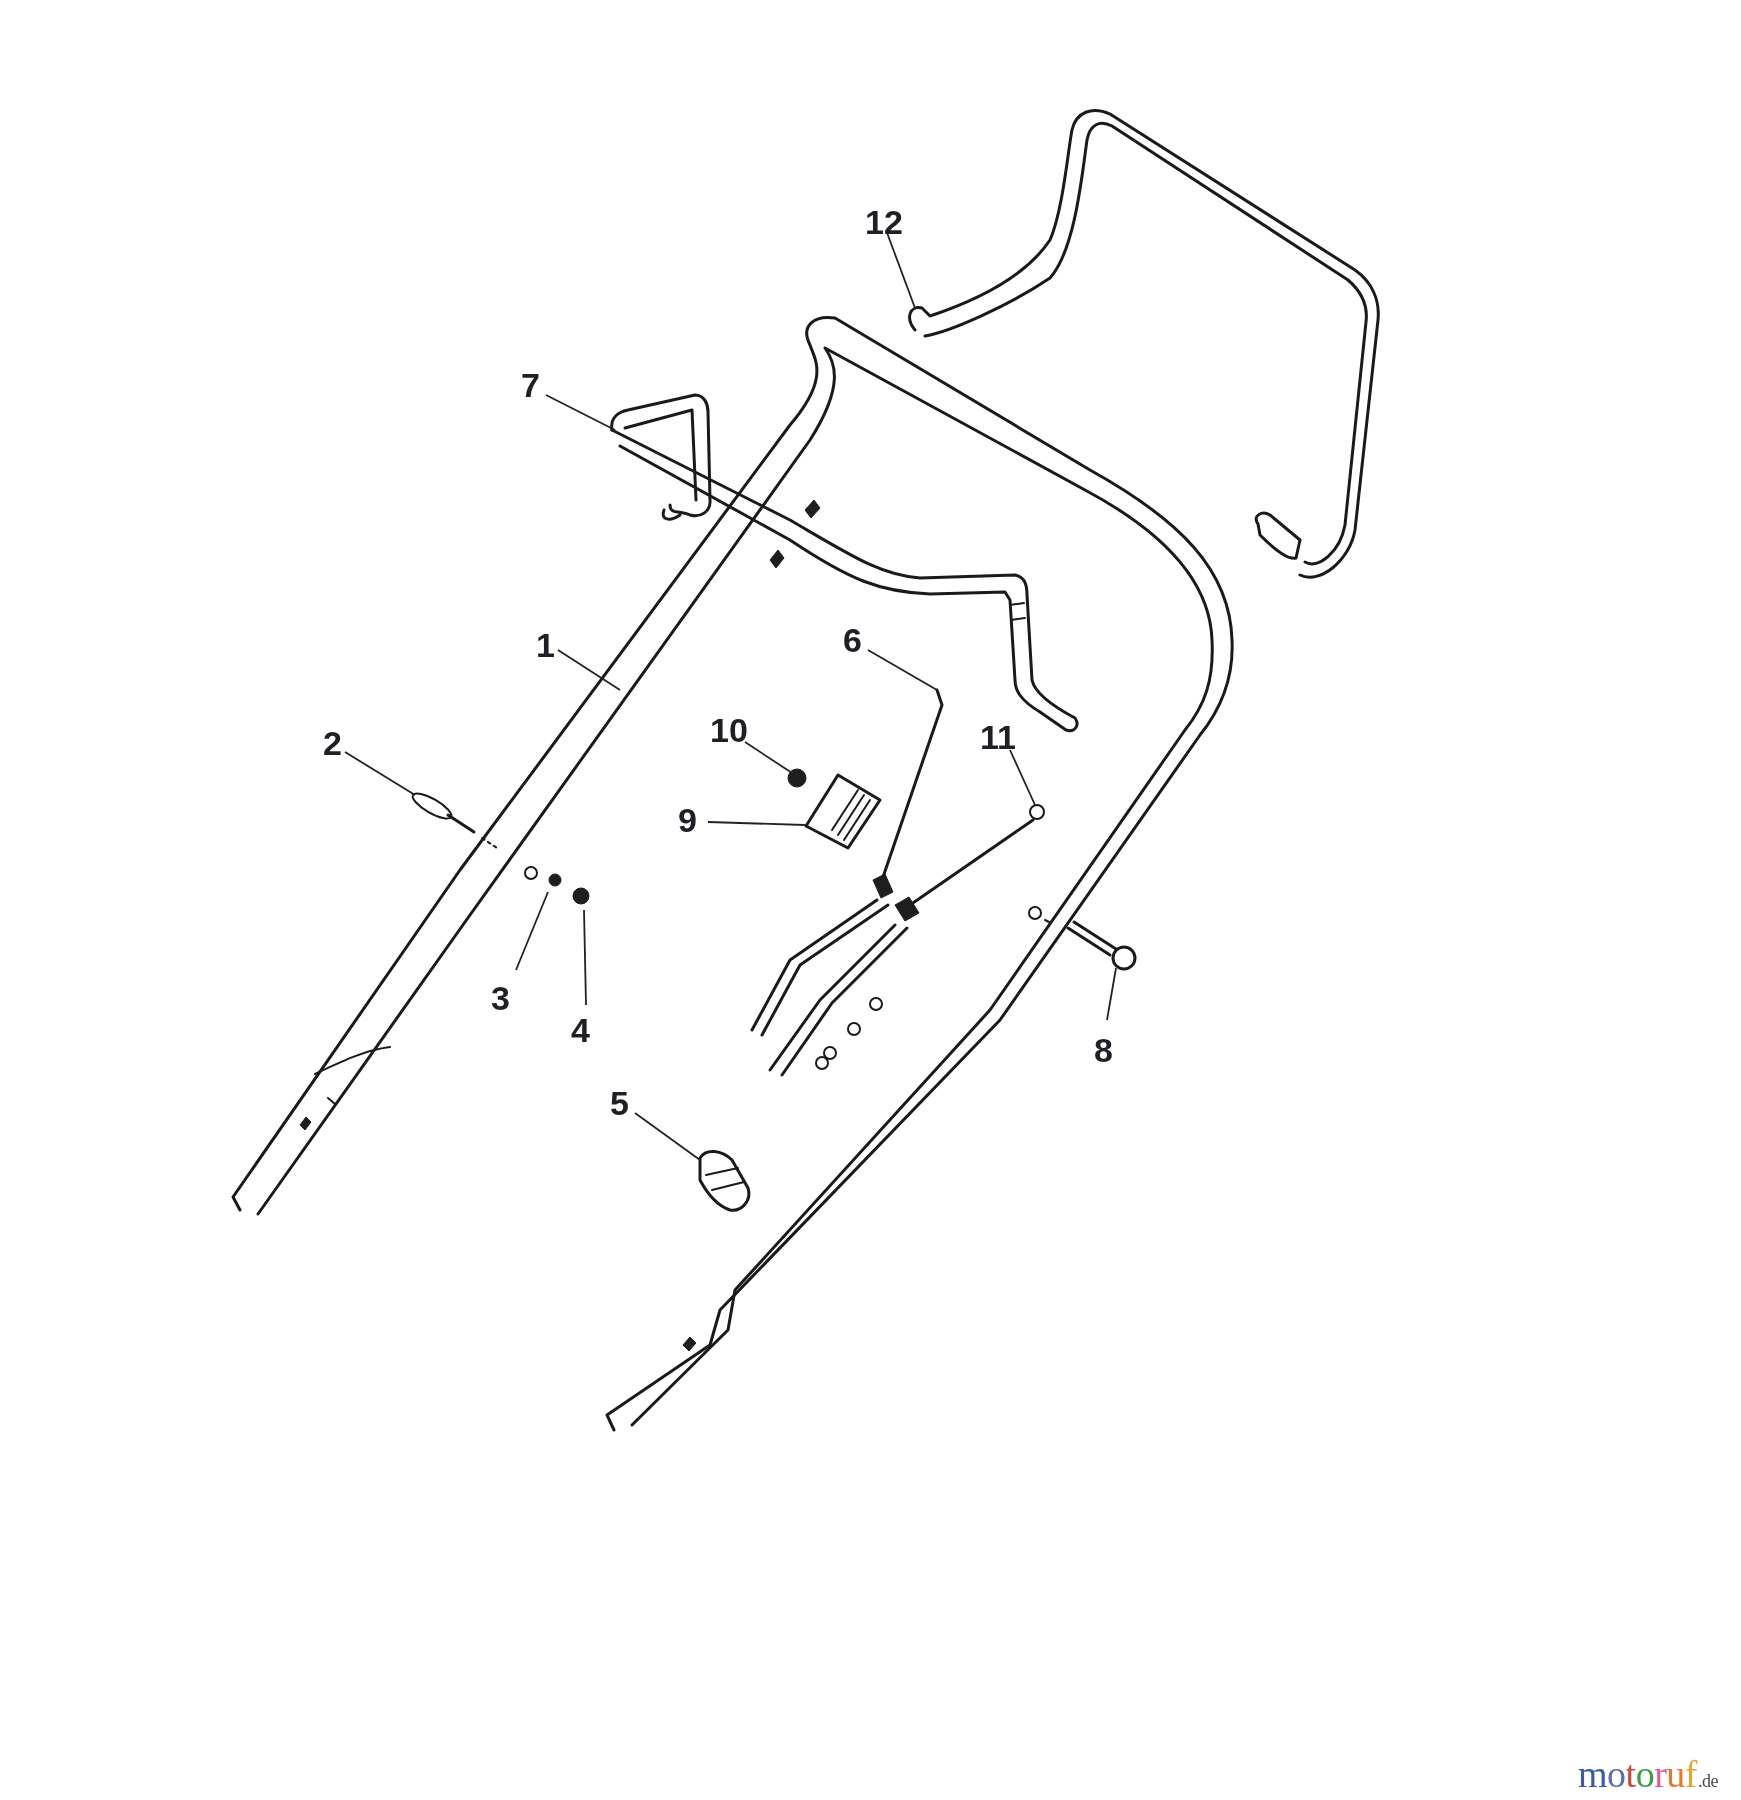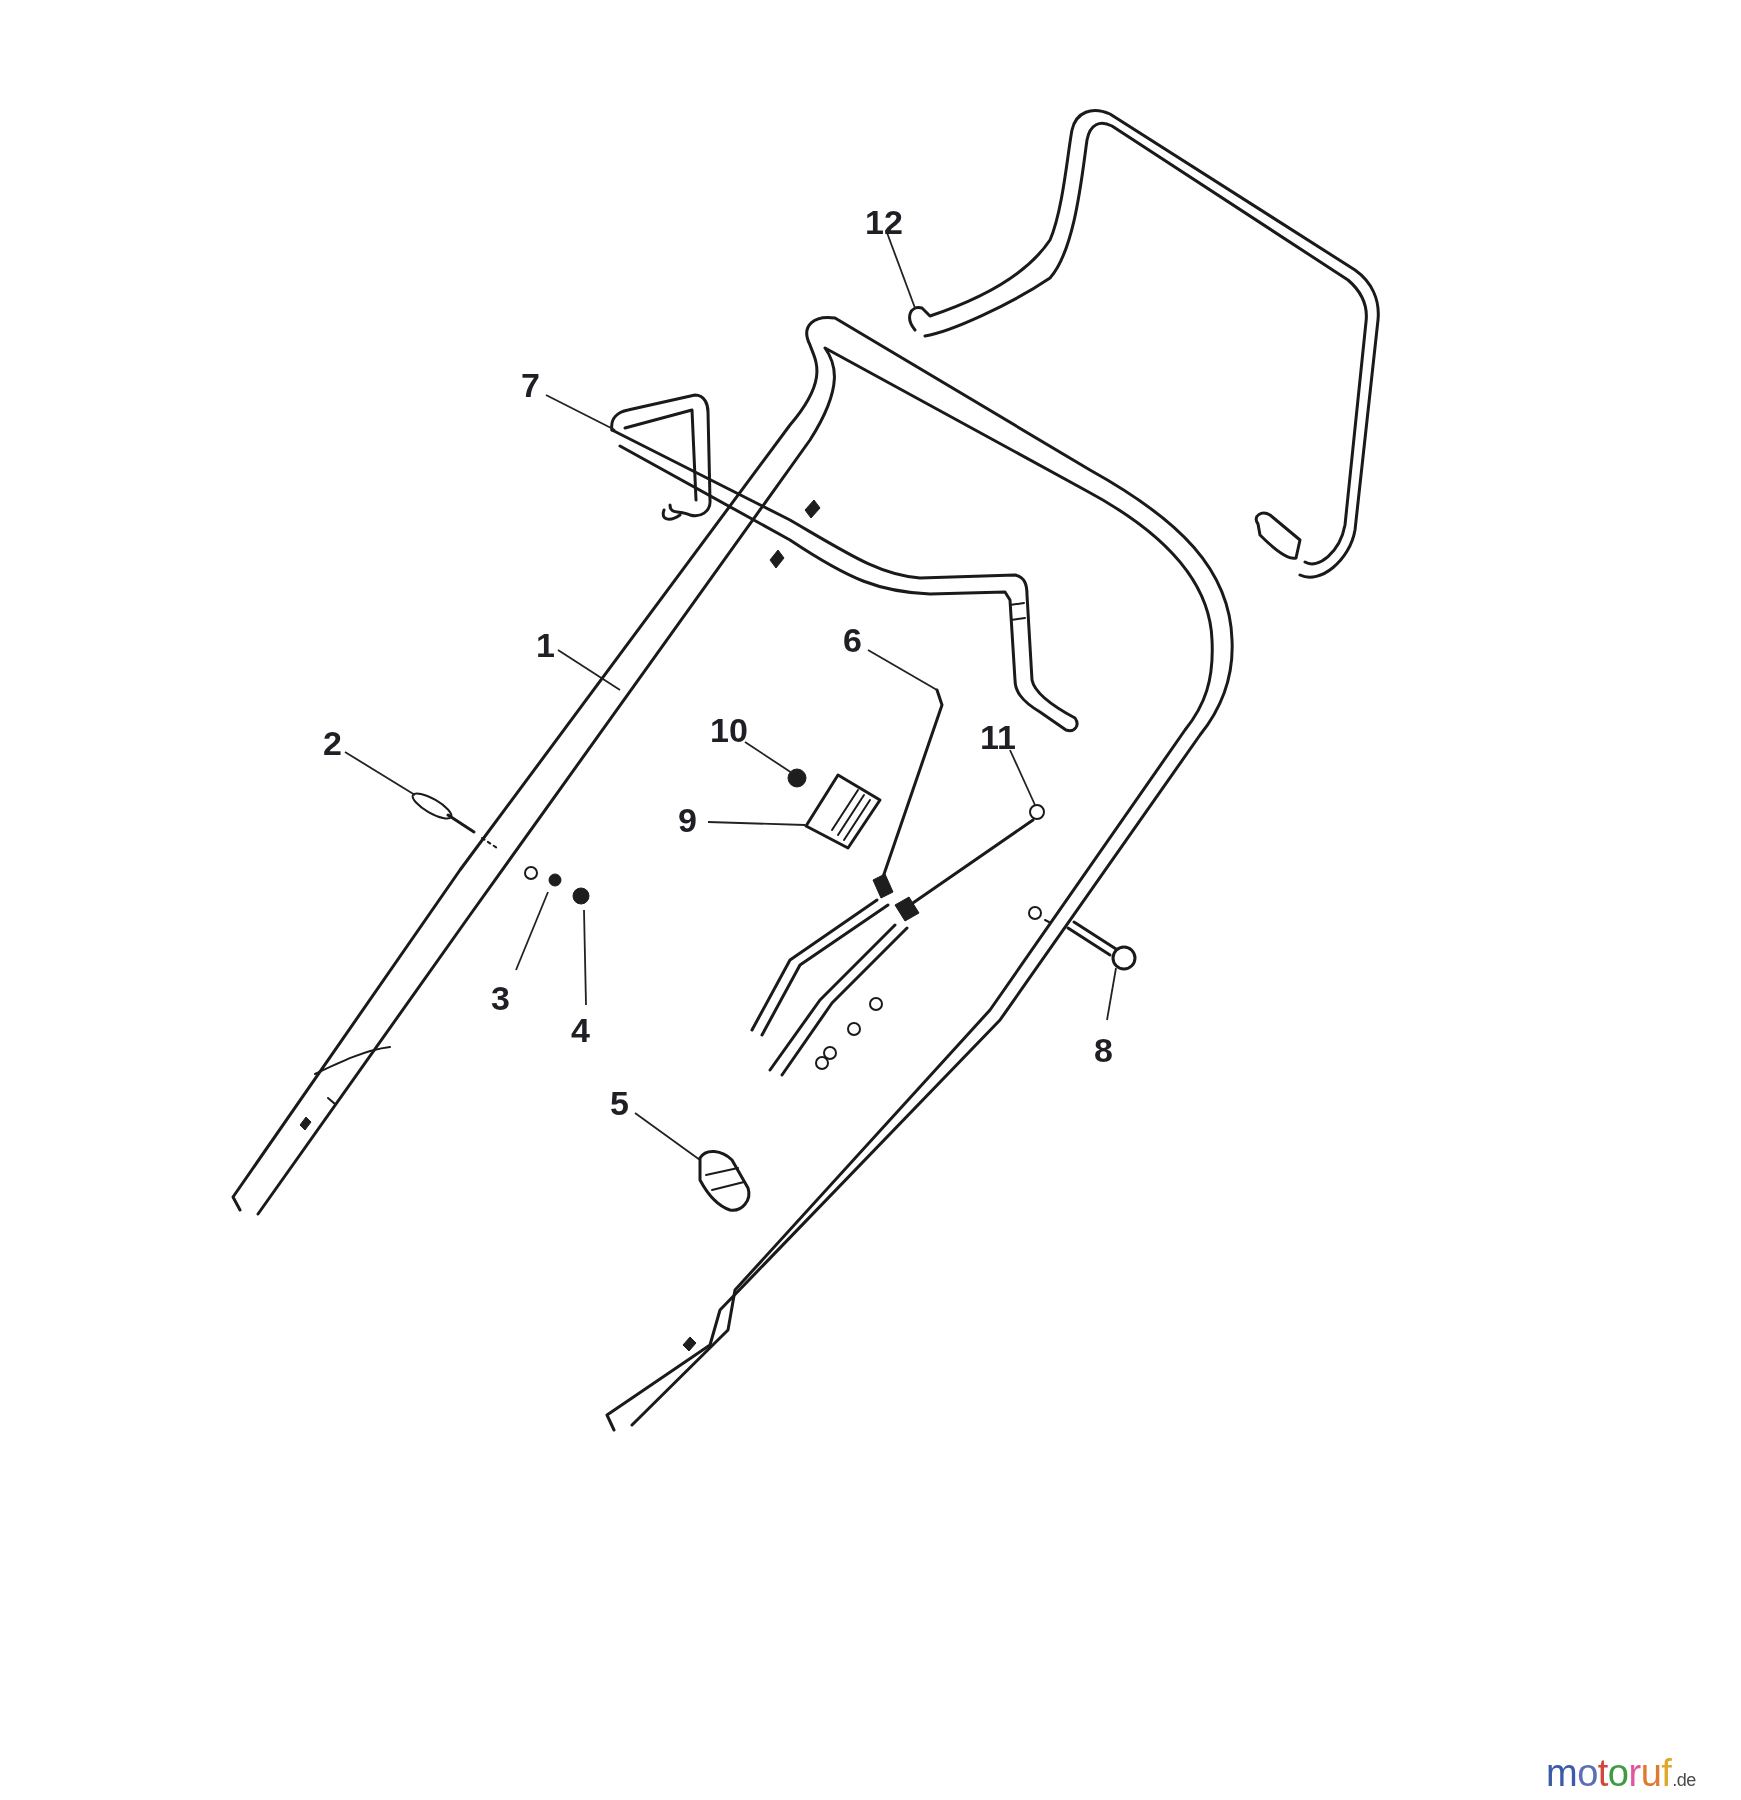--- a/index.html
+++ b/index.html
@@ -3,21 +3,21 @@
 <meta charset="utf-8">
 <style>
   html, body { margin: 0; padding: 0; background: #ffffff; }
   body { width: 1741px; height: 1800px; position: relative; overflow: hidden; font-family: "Liberation Sans", sans-serif; }
   #diagram { position: absolute; left: 0; top: 0; width: 1741px; height: 1800px; }
   .tube { fill: none; stroke: #1a1a1a; stroke-width: 3; stroke-linecap: round; stroke-linejoin: round; }
   .thin { fill: none; stroke: #1a1a1a; stroke-width: 2; stroke-linecap: round; }
   .leader { fill: none; stroke: #222; stroke-width: 1.8; }
   .solid { fill: #1e1e1e; stroke: #1e1e1e; }
   .part-label { font-family: "Liberation Sans", sans-serif; font-weight: bold; font-size: 34px; fill: #1f1f26; }
-  .logo { position: absolute; left: 1546px; top: 1752px; font-family: Liberation Sans, sans-serif; font-size: 38px; letter-spacing: -0.5px; white-space: nowrap; }
+  .logo { position: absolute; left: 1578px; top: 1752px; font-family: Liberation Serif, serif; font-size: 38px; letter-spacing: -0.5px; white-space: nowrap; }
   .logo span { display: inline-block; }
   .logo .tld { font-size: 18px; color: #4a4a4a; margin-left: 1px; }
 </style>
 </head>
 <body>
 
 <svg id="diagram" viewBox="0 0 1741 1800" xmlns="http://www.w3.org/2000/svg">
 
   <g>
     <path class="tube" d="M915,330 C905,318 910,305 922,308 L930,316 C990,296 1030,270 1050,240 C1063,210 1068,150 1072,130 C1076,112 1092,106 1110,114 L1355,270 C1372,282 1380,300 1378,320 L1355,530 C1350,560 1320,585 1300,575"></path>

